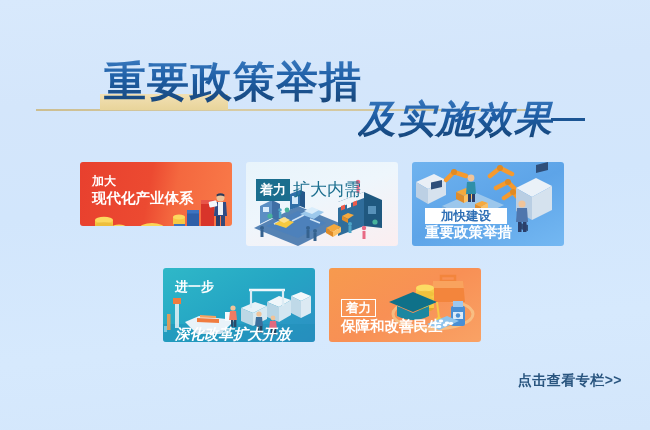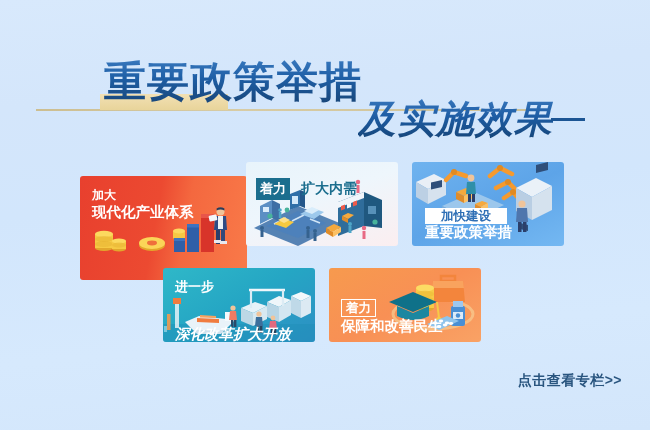--- a/index.html
+++ b/index.html
@@ -47,29 +47,29 @@
     background:#1c5594;
   }
 
   
   .card{position:absolute;border-radius:3px;overflow:hidden;}
   .card-txt{position:absolute;z-index:6;white-space:nowrap;font-weight:700;}
   .lbl-sm{font-size:12px;line-height:15px;}
   .lbl-lg{font-size:14.5px;line-height:18px;}
 
   
-  #card-1{left:80px;top:176px;width:152px;height:104px;
-    background:linear-gradient(100deg,#e8402e 0%,#ec4a31 45%,#f4683f 62%,#f97a49 100%);padding-left:15px;}
+  #card-1{left:80px;top:162px;width:152px;height:64px;
+    background:linear-gradient(100deg,#e8402e 0%,#ec4a31 45%,#f4683f 62%,#f97a49 100%);}
   #card-1 .card-txt{left:12px;top:12px;color:#ffffff;}
   
   #card-2{left:246px;top:162px;width:152px;height:84px;
     background:linear-gradient(160deg,#e8f4fb 0%,#eef6fc 45%,#fbeef0 100%);}
   #card-2 .hdr{position:absolute;left:10px;top:16px;z-index:7;display:flex;align-items:center;}
   #card-2 .hdr .dk{background:#1b6e8e;color:#ffffff;padding:2px 4px;font-size:13px;font-weight:700;}
-  #card-2 .hdr .lt{color:#1b6e8e;font-size:14px;font-weight:700;padding-left:11px;}
+  #card-2 .hdr .lt{color:#1b6e8e;font-size:17px;font-weight:400;padding-left:3px;}
   
   #card-3{left:412px;top:162px;width:152px;height:84px;
     background:linear-gradient(155deg,#6fb3ef 0%,#5da4e8 50%,#74b8f2 100%);}
   #card-3 .r1{position:absolute;left:13px;top:44px;z-index:7;}
   #card-3 .r1 span{background:#ffffff;color:#2f6fb5;font-size:12.5px;font-weight:700;padding:1px 16px;}
   #card-3 .r2{position:absolute;left:13px;top:61px;z-index:7;color:#ffffff;font-size:14.5px;font-weight:700;}
   
   #card-4{left:163px;top:268px;width:152px;height:74px;
     background:linear-gradient(150deg,#2fb8c8 0%,#25a6c4 48%,#2d8fc4 100%);}
   #card-4 .r1{position:absolute;left:12px;top:10px;z-index:7;color:#ffffff;font-size:13px;font-weight:700;}

